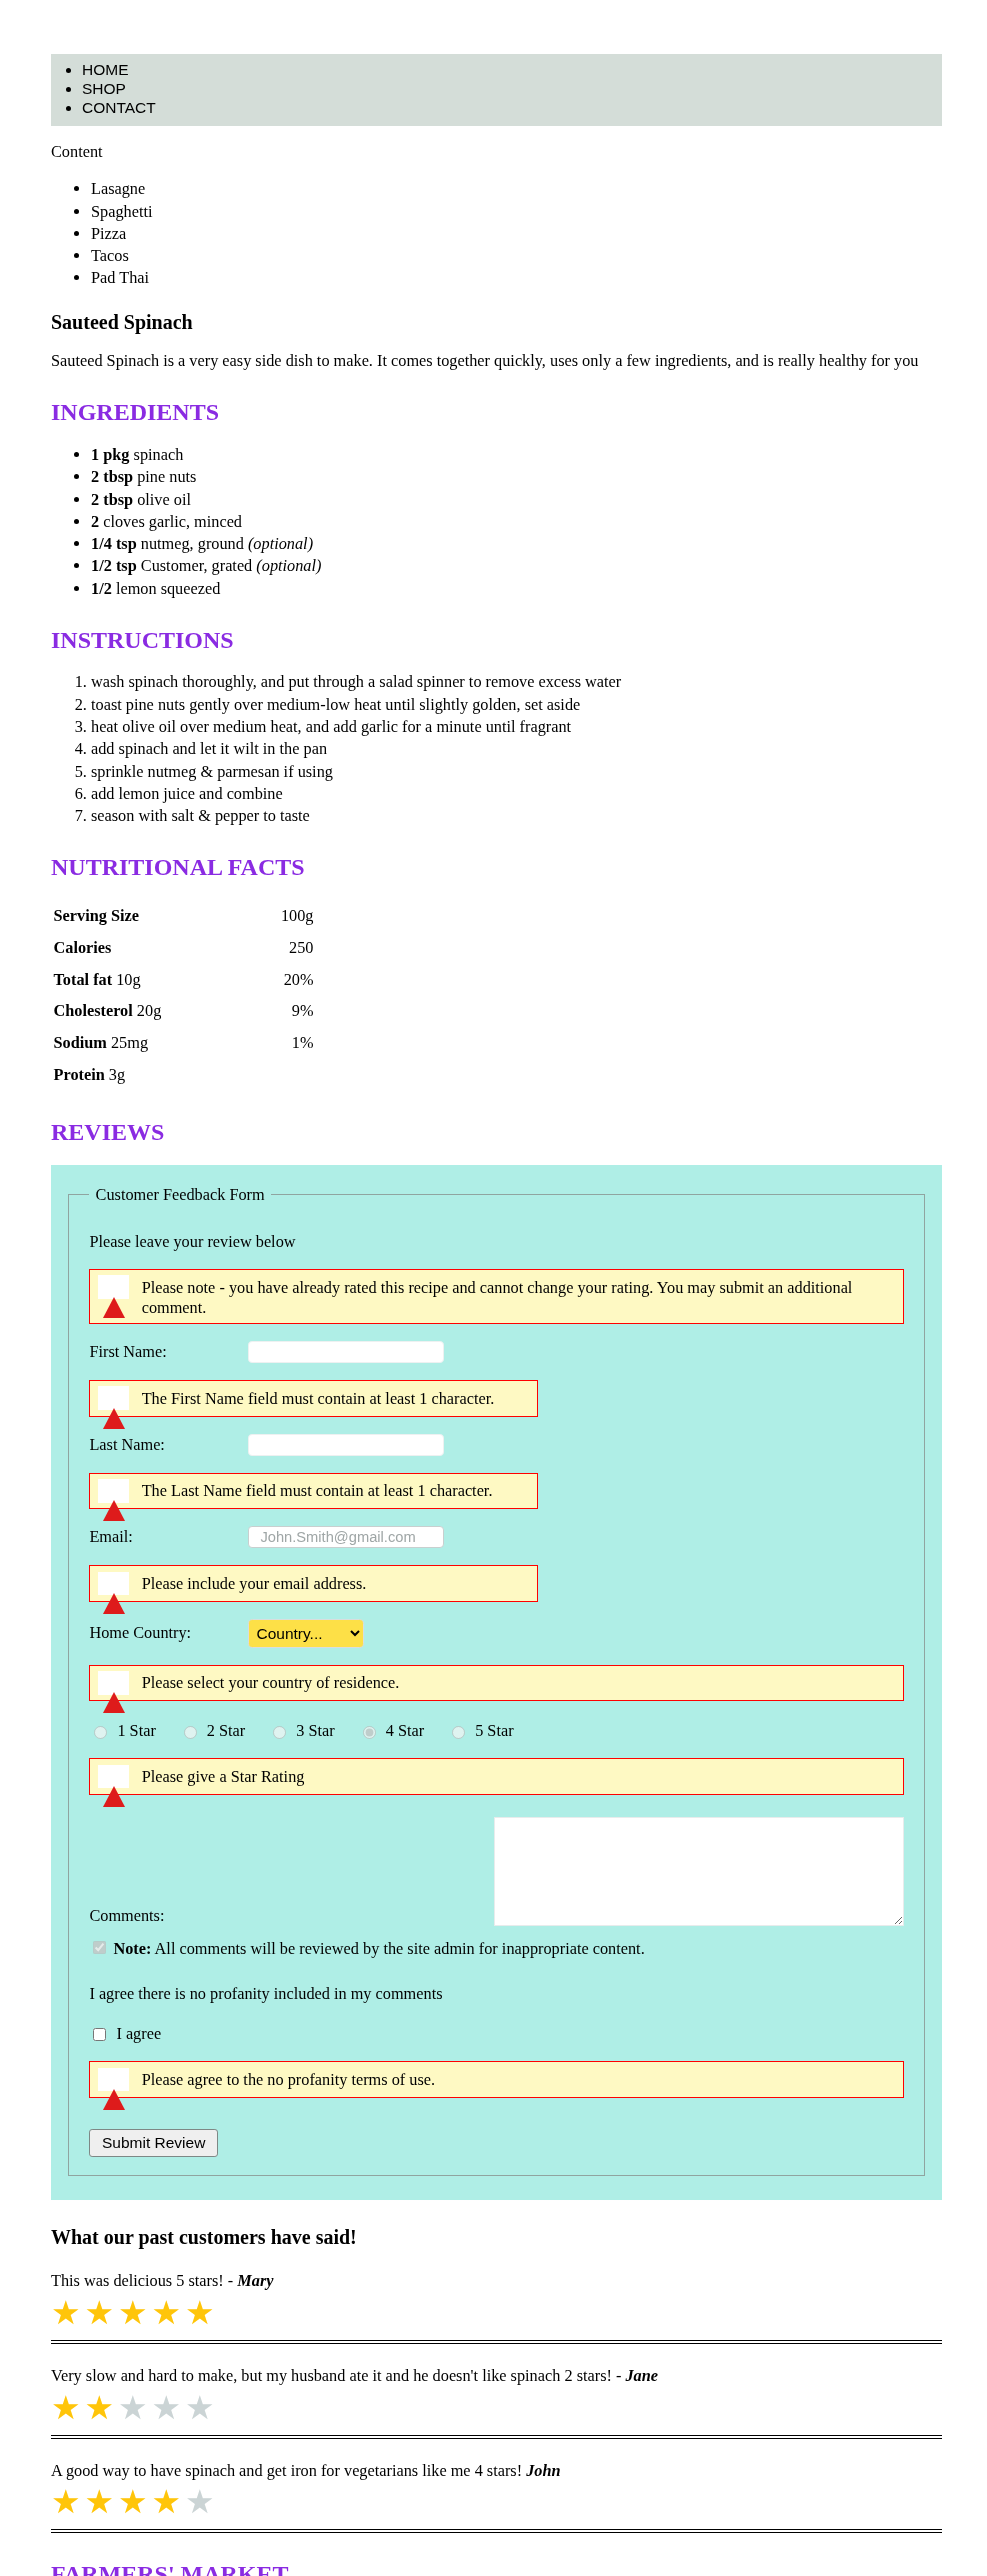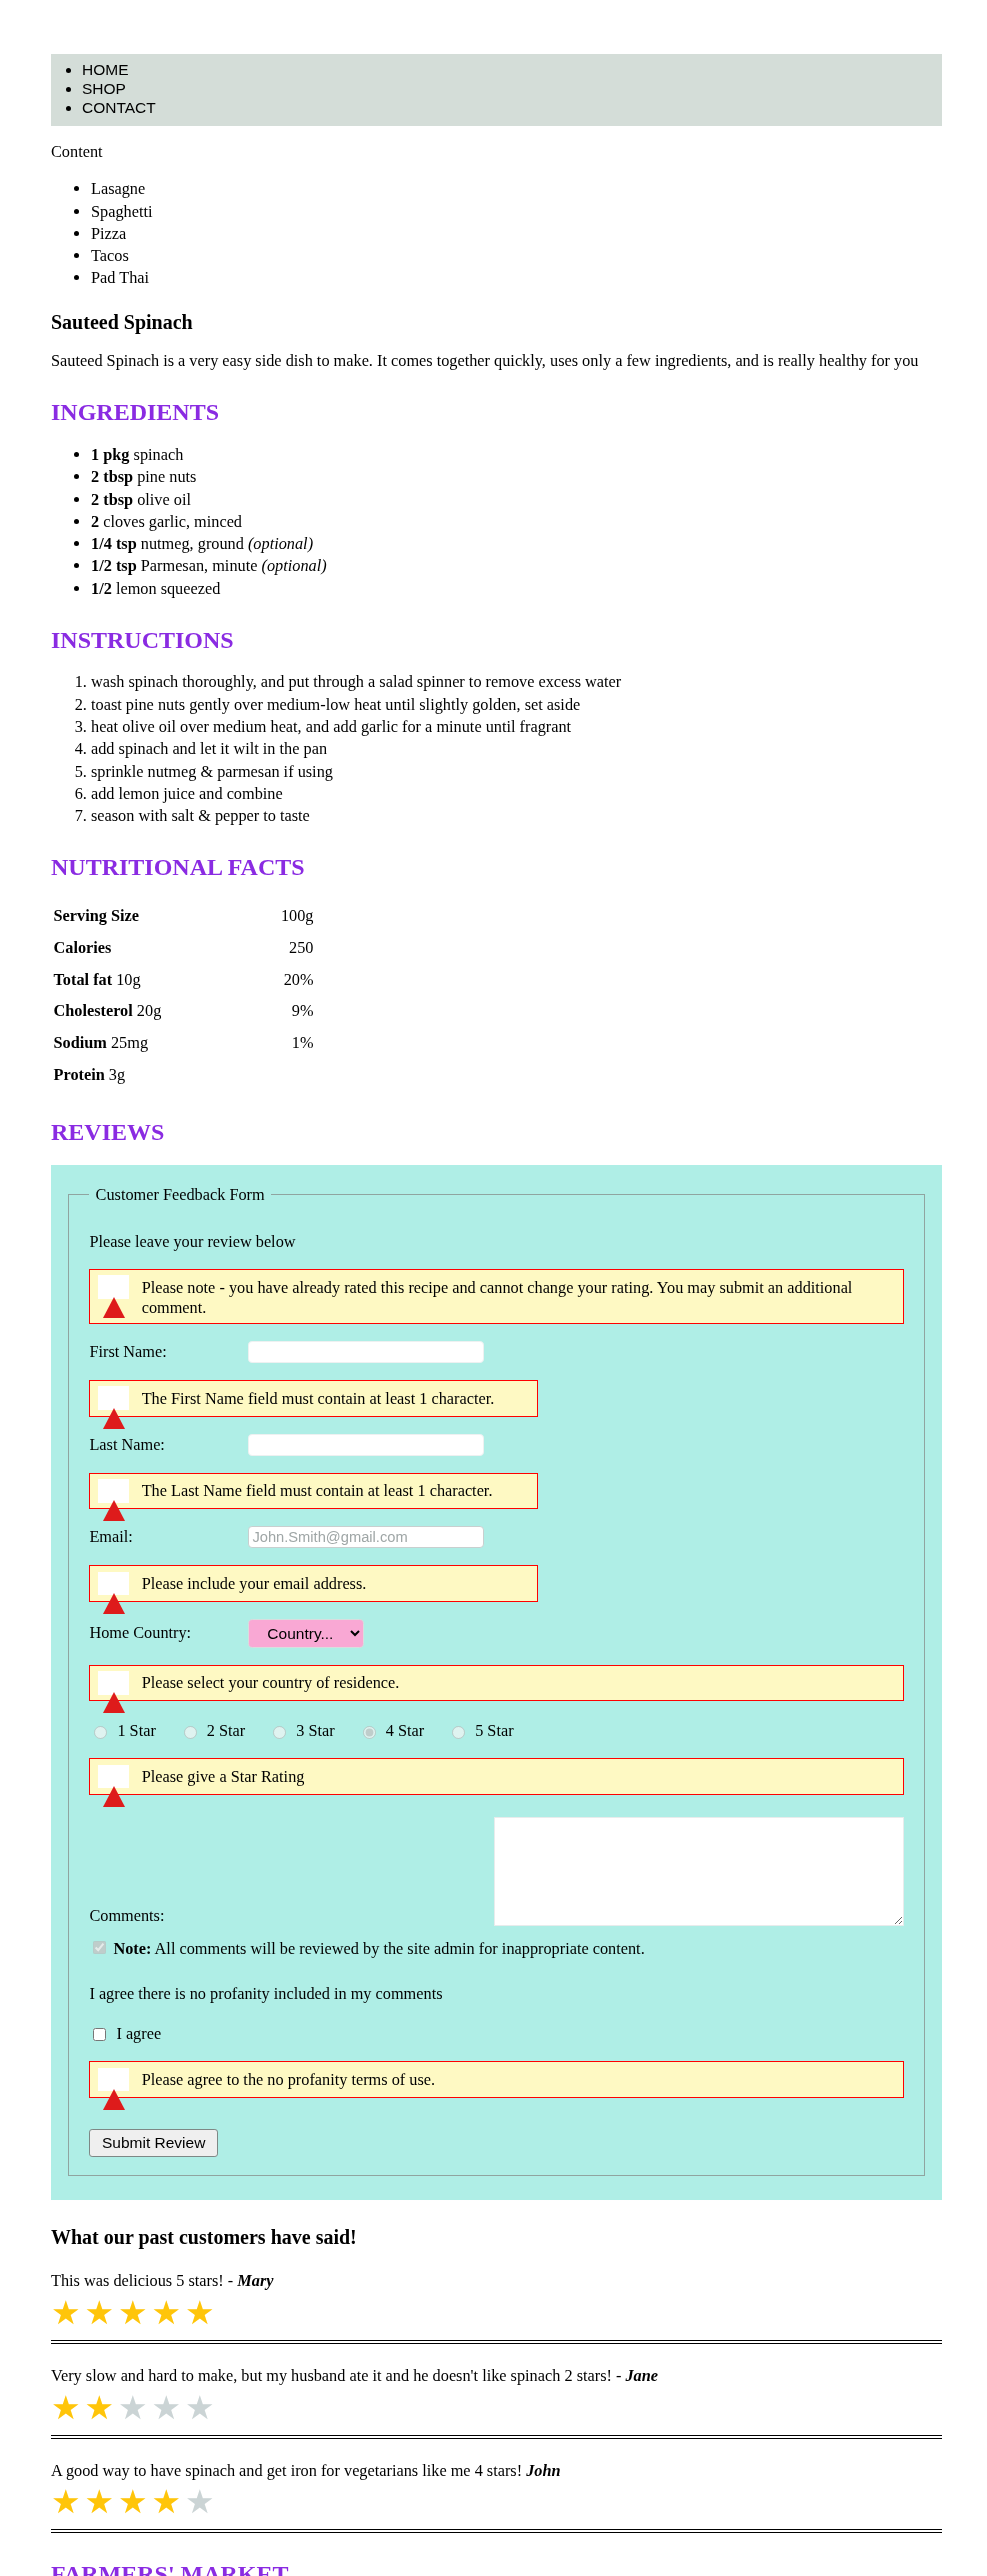--- a/index.html
+++ b/index.html
@@ -56,31 +56,30 @@
     border-left: 11.6px solid transparent; border-right: 11.6px solid transparent;
     border-bottom: 21px solid #DE1B1B;
   }
   .warn-tri::after {
     content: "!"; position: absolute; top: 4.6px; left: -3.1px;
     color: #fff; font: bold 13px "Liberation Sans", sans-serif;
   }
   .field-row { display: flex; align-items: center; margin: 15.5px 0 6.2px 0; }
   .field-label { width: 159px; flex: 0 0 auto; }
   input.text-input {
-    width: 236px; height: 22px; background: #fff;
+    width: 196px; height: 22px; background: #fff;
     border: 0.8px solid #EDF1F1; border-radius: 3.9px;
-    font: 14.7px "Liberation Sans", sans-serif; padding: 0 3px;
+    font: 14.7px "Liberation Sans", sans-serif; padding: 0 11px;
   }
   input.email-input { border: 0.8px solid #C8CFCF; }
   input.email-input::placeholder { color: #9FA6A6; }
   select.country-select {
-    width: 116px; padding: 3.9px 3.1px; background: #f9a8d4;
+    width: 116px; padding: 3.9px 3.1px; background: #fde047;
     border: 0.8px solid #D8DEDE; border-radius: 4.6px;
     font: 15.5px "Liberation Sans", sans-serif;
-    text-align: center;
   }
   .radio-row { display: flex; align-items: flex-start; margin: 20px 0 7.7px 0; }
   .radio-opt { margin-right: 23px; display: flex; align-items: center; gap: 7px; }
   .comments-row { display: flex; align-items: flex-end; margin: 22px 0 7.7px 0; justify-content: space-between; }
   .comments-label { width: 81px; flex: 0 0 auto; }
   textarea.comments-box {
     width: 410px; height: 109px; background: #fff;
     border: 0.8px solid #E8ECEC; font: 14.7px "Liberation Sans", sans-serif;
     resize: both; padding: 4.6px 6.2px;
   }
@@ -126,21 +125,21 @@
 <p>Sauteed Spinach is a very easy side dish to make. It comes together quickly, uses only a few ingredients, and is really healthy for you</p>
 
 <h2 class="section-heading">INGREDIENTS</h2>
 
 <ul id="ingredient-list" class="plain-list">
     <li><b>1 pkg</b><span> spinach</span></li>
     <li><b>2 tbsp</b><span> pine nuts</span></li>
     <li><b>2 tbsp</b><span> olive oil</span></li>
     <li><b>2</b><span> cloves garlic, minced</span></li>
     <li><b>1/4 tsp</b><span> nutmeg, ground </span><span class="opt-note">(optional)</span></li>
-    <li><b>1/2 tsp</b><span> Parmesan, minute </span><span class="opt-note">(optional)</span></li>
+    <li><b>1/2 tsp</b><span> Customer, grated </span><span class="opt-note">(optional)</span></li>
     <li><b>1/2</b><span> lemon squeezed</span></li>
   </ul>
 
 <h2 class="section-heading">INSTRUCTIONS</h2>
 
 <ol id="instruction-list" class="steps">
     <li>wash spinach thoroughly, and put through a salad spinner to remove excess water</li>
     <li>toast pine nuts gently over medium-low heat until slightly golden, set aside</li>
     <li>heat olive oil over medium heat, and add garlic for a minute until fragrant</li>
     <li>add spinach and let it wilt in the pan</li>

